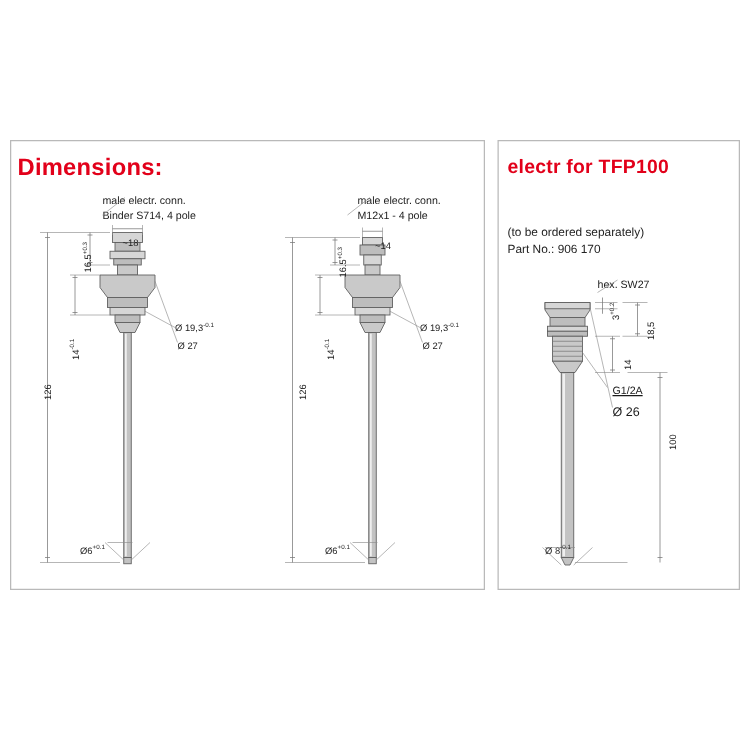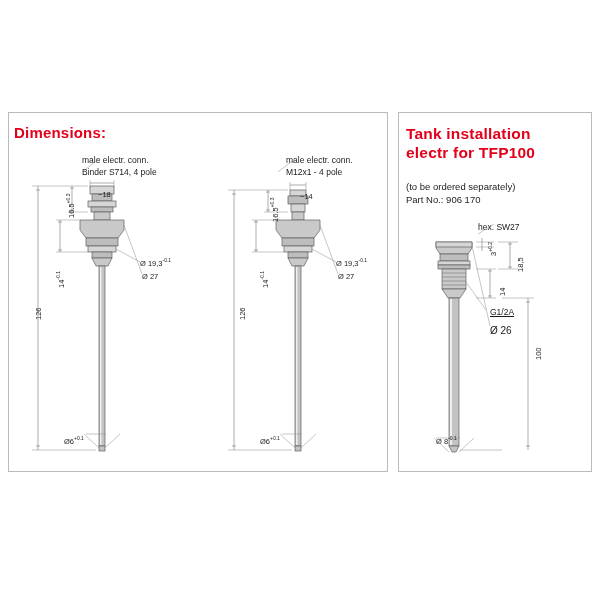--- a/index.html
+++ b/index.html
@@ -43,21 +43,21 @@
   }
   .title-red {
     position: absolute;
     color: #e2001a;
     font-weight: bold;
     letter-spacing: 0.2px;
   }
   #dims-title {
     left: 14px;
     top: 124px;
-    font-size: 15px;
+    font-size: 19px;
   }
   #tank-title {
     left: 406px;
     top: 124px;
     font-size: 15.5px;
     line-height: 19px;
     width: 180px;
   }
   .note {
     position: absolute;
@@ -239,21 +239,20 @@
   <div class="dim-label" style="left:338px; top:272px;">
     <span>Ø 27</span>
   </div>
   <div class="dim-label" style="left:260px; top:436px;">
     <span>Ø6</span><span class="tol">+0.1</span>
   </div>
 
   <div class="panel panel-right"></div>
 
   <div class="title-red" id="tank-title">
-    <div>Tank installation</div>
     <div>electr for TFP100</div>
   </div>
   <div class="note" id="tank-note">
     <div>(to be ordered separately)</div>
     <div>Part No.: 906 170</div>
   </div>
 
   <div class="callout" style="left:478px; top:222px;">hex. SW27</div>
 
   <svg class="panel" style="left:398px; top:112px;" width="194" height="360">

